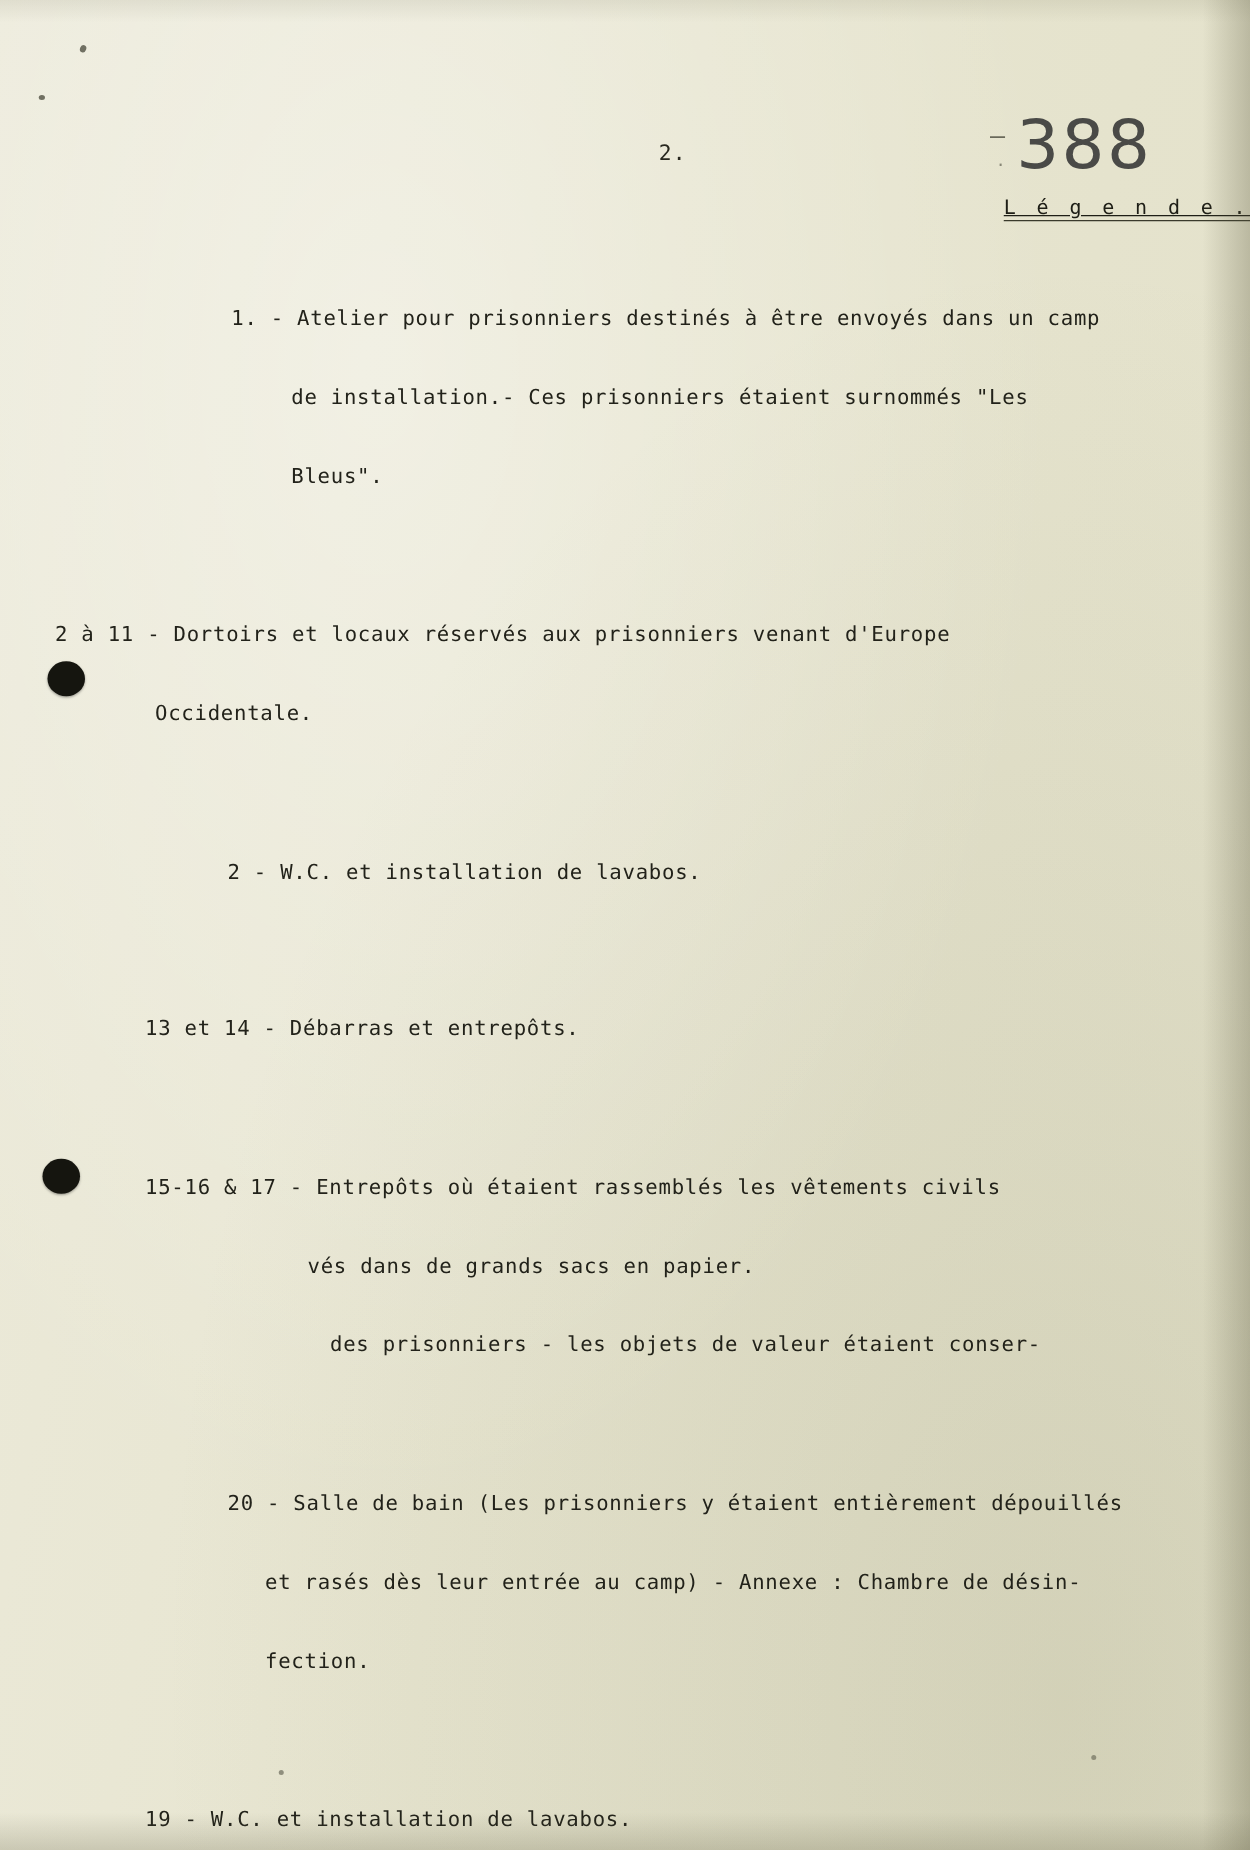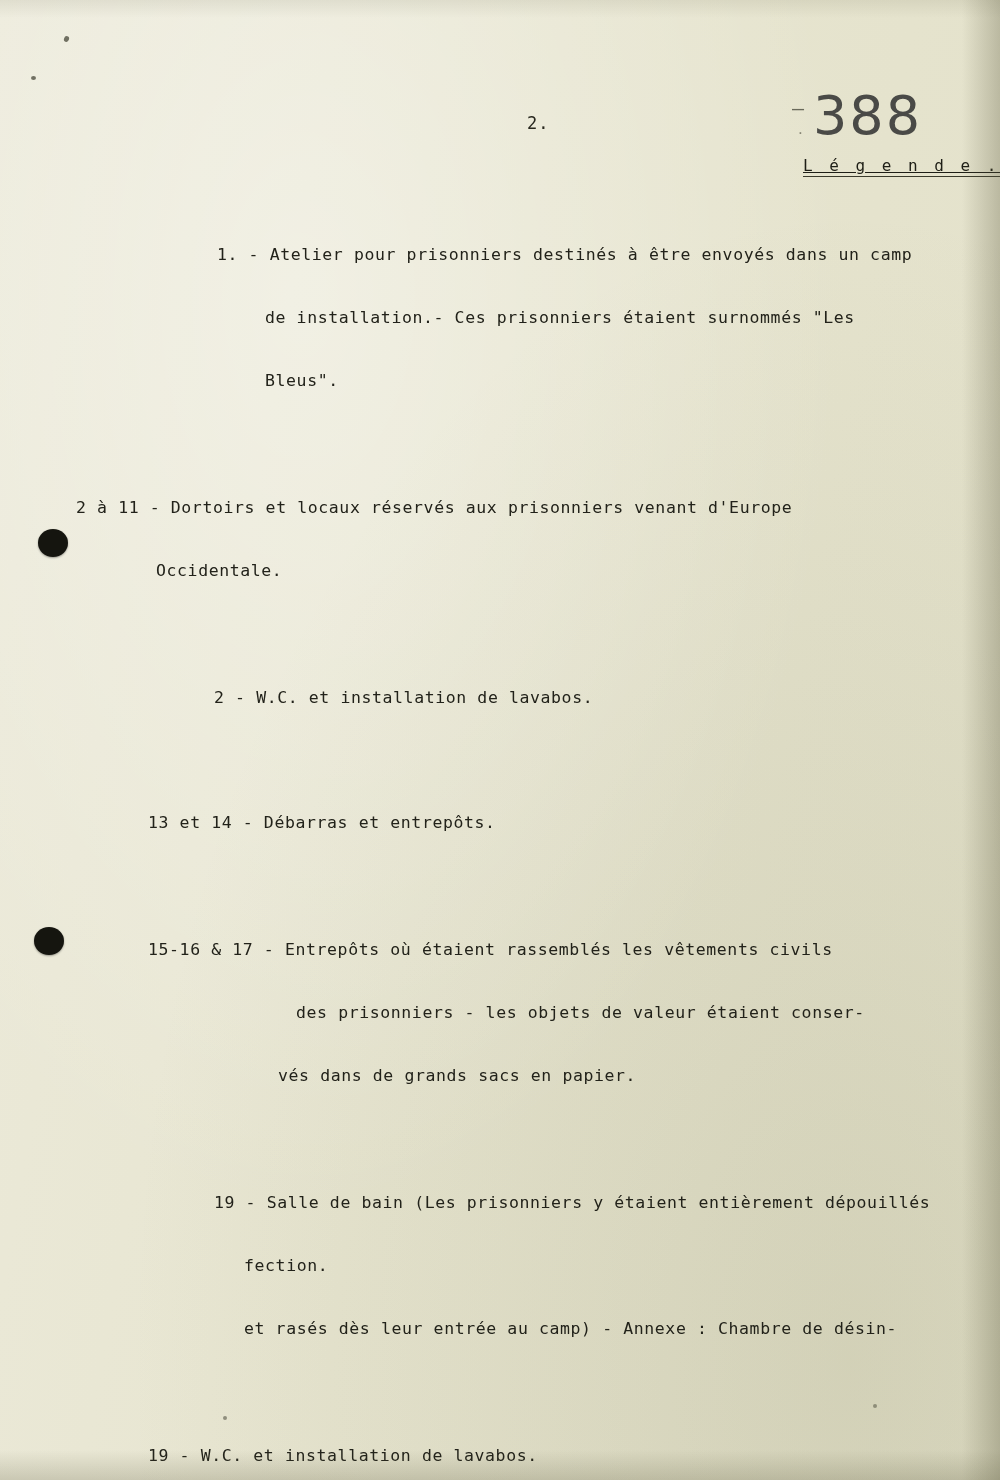--- a/index.html
+++ b/index.html
@@ -133,21 +133,20 @@
     font-size: 16.5px;
     line-height: 21px;
     letter-spacing: 0.6px;
     color: #22221a;
     margin-bottom: 20px;
     padding-left: 0;
     white-space: pre-wrap;
   }
   .entry .ln {
     display: block;
-    margin-left: 32px;
   }
 
   
   .off-186 { padding-left: 186px; text-indent: -1px; }
   .off-182 { padding-left: 182px; }
   .off-178 { padding-left: 116px; }
   .ind-80 { padding-left: 80px; display:block; }
   .ind-48 { padding-left: 48px; display:block; }
   .ind-30 { padding-left: 30px; display:block; }
 
@@ -192,28 +191,28 @@
     <div class="entry off-182" style="margin-top:22px;">
       <span class="ln">2 - W.C. et installation de lavabos.</span>
     </div>
 
     <div class="entry off-178" style="margin-top:19px;">
       <span class="ln">13 et 14 - Débarras et entrepôts.</span>
     </div>
 
     <div class="entry off-178" style="margin-top:22px;">
       <span class="ln">15-16 &amp; 17 - Entrepôts où étaient rassemblés les vêtements civils</span>
+      <span class="ln" style="padding-left:130px;display:block;">vés dans de grands sacs en papier.</span>
       <span class="ln ind-148" style="padding-left:148px;display:block;">des prisonniers - les objets de valeur étaient conser-</span>
-      <span class="ln" style="padding-left:130px;display:block;">vés dans de grands sacs en papier.</span>
     </div>
 
     <div class="entry off-182" style="margin-top:22px;">
-      <span class="ln">19 - Salle de bain (Les prisonniers y étaient entièrement dépouillés</span>
+      <span class="ln">20 - Salle de bain (Les prisonniers y étaient entièrement dépouillés</span>
+      <span class="ln ind-30">et rasés dès leur entrée au camp) - Annexe : Chambre de désin-</span>
       <span class="ln ind-30">fection.</span>
-      <span class="ln ind-30">et rasés dès leur entrée au camp) - Annexe : Chambre de désin-</span>
     </div>
 
     <div class="entry off-178" style="margin-top:22px;">
       <span class="ln">19 - W.C. et installation de lavabos.</span>
     </div>
 
   </div>
 
   <div class="edge-shadow-top"></div>
   <div class="edge-shadow-right"></div>

